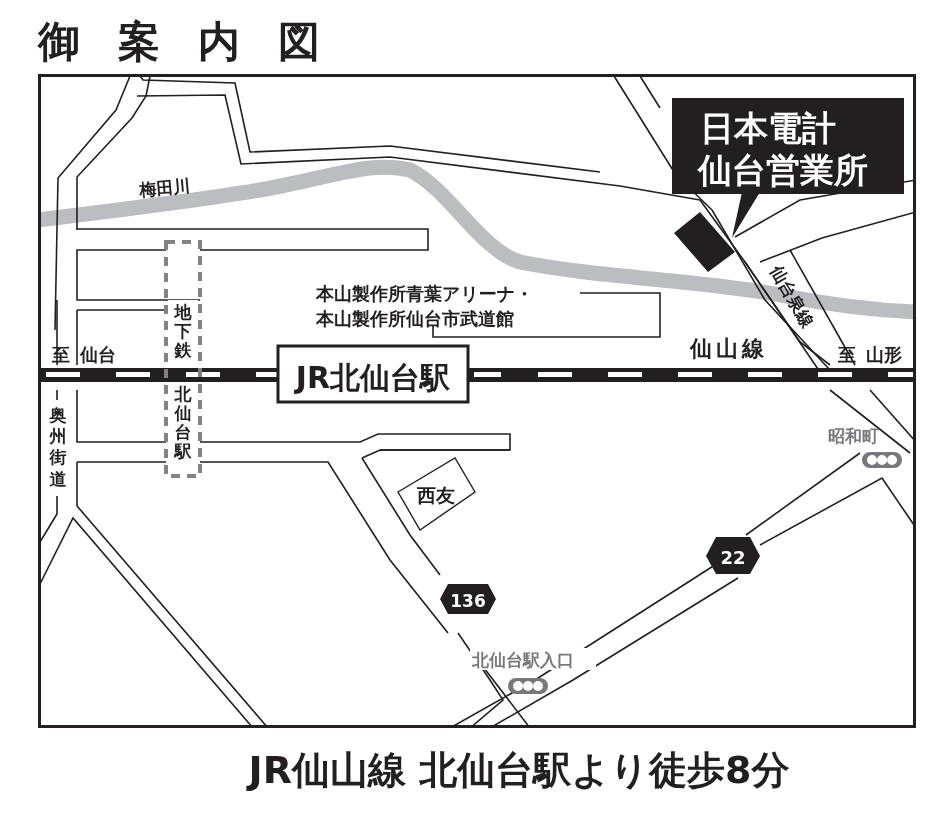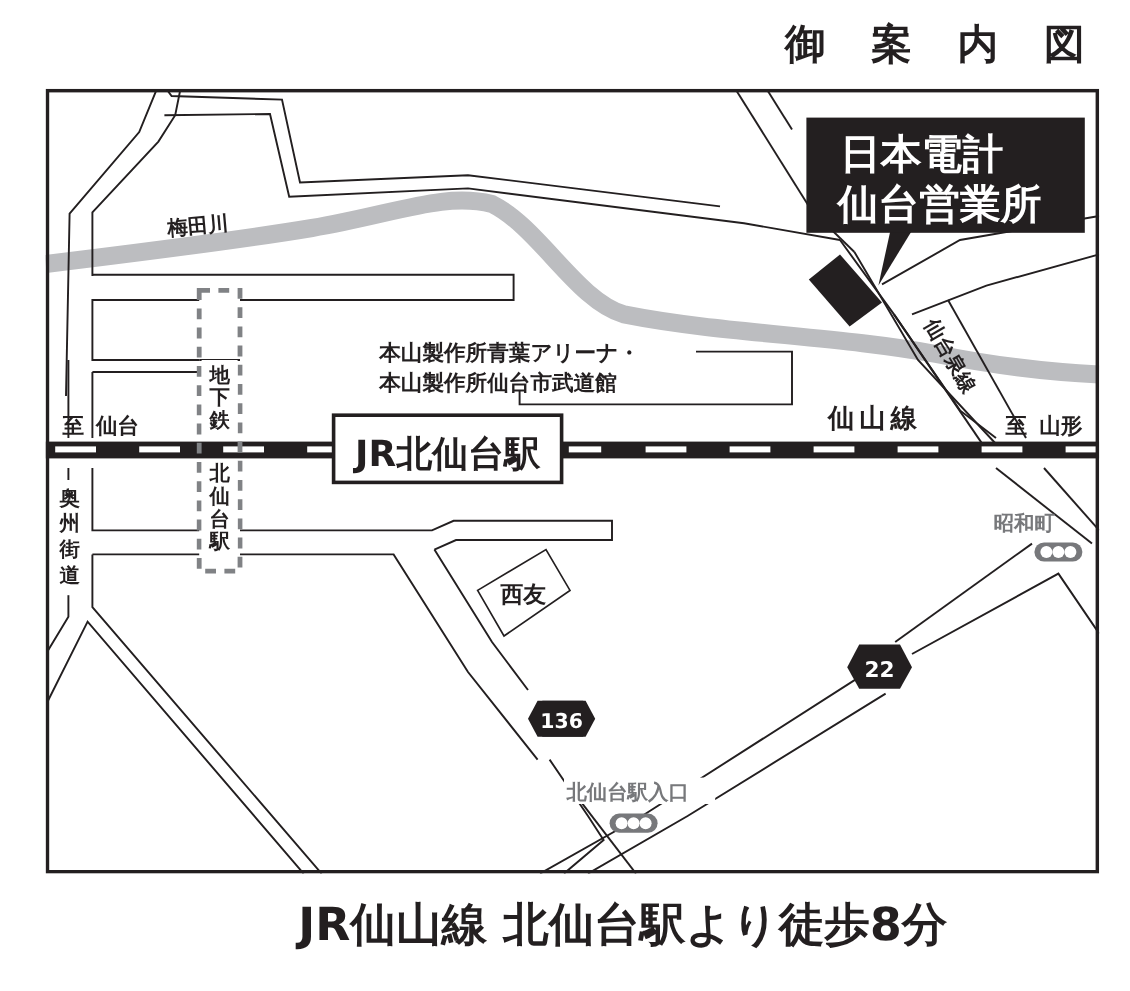--- a/index.html
+++ b/index.html
@@ -1,19 +1,19 @@
 <!DOCTYPE html>
 <html><head>
 <meta charset="utf-8">
 <style>
   html, body { margin:0; padding:0; background:#ffffff; }
   body { width:942px; height:826px; position:relative; overflow:hidden;
          font-family:"DejaVu Sans", "Liberation Sans", sans-serif; color:#231f20; }
-  .title { position:absolute; left:0; top:14px; width:942px; text-align:right;
-           font-size:34px; font-weight:bold; letter-spacing:38px; padding-left:38px; box-sizing:border-box; }
+  .title { position:absolute; left:0; top:14px; width:942px; text-align:left;
+           font-size:42px; font-weight:bold; letter-spacing:38px; padding-left:38px; box-sizing:border-box; }
   .map { position:absolute; left:38px; top:74px; width:878px; height:654px; }
   .footer { position:absolute; left:0; top:750px; width:942px; text-align:center;
             font-size:38px; font-weight:bold; line-height:40px;margin-left:48px; }
   svg text { font-family:"DejaVu Sans", "Liberation Sans", sans-serif; }
 </style>
 </head>
 <body>
 
 <div class="title">御案内図</div>
 

